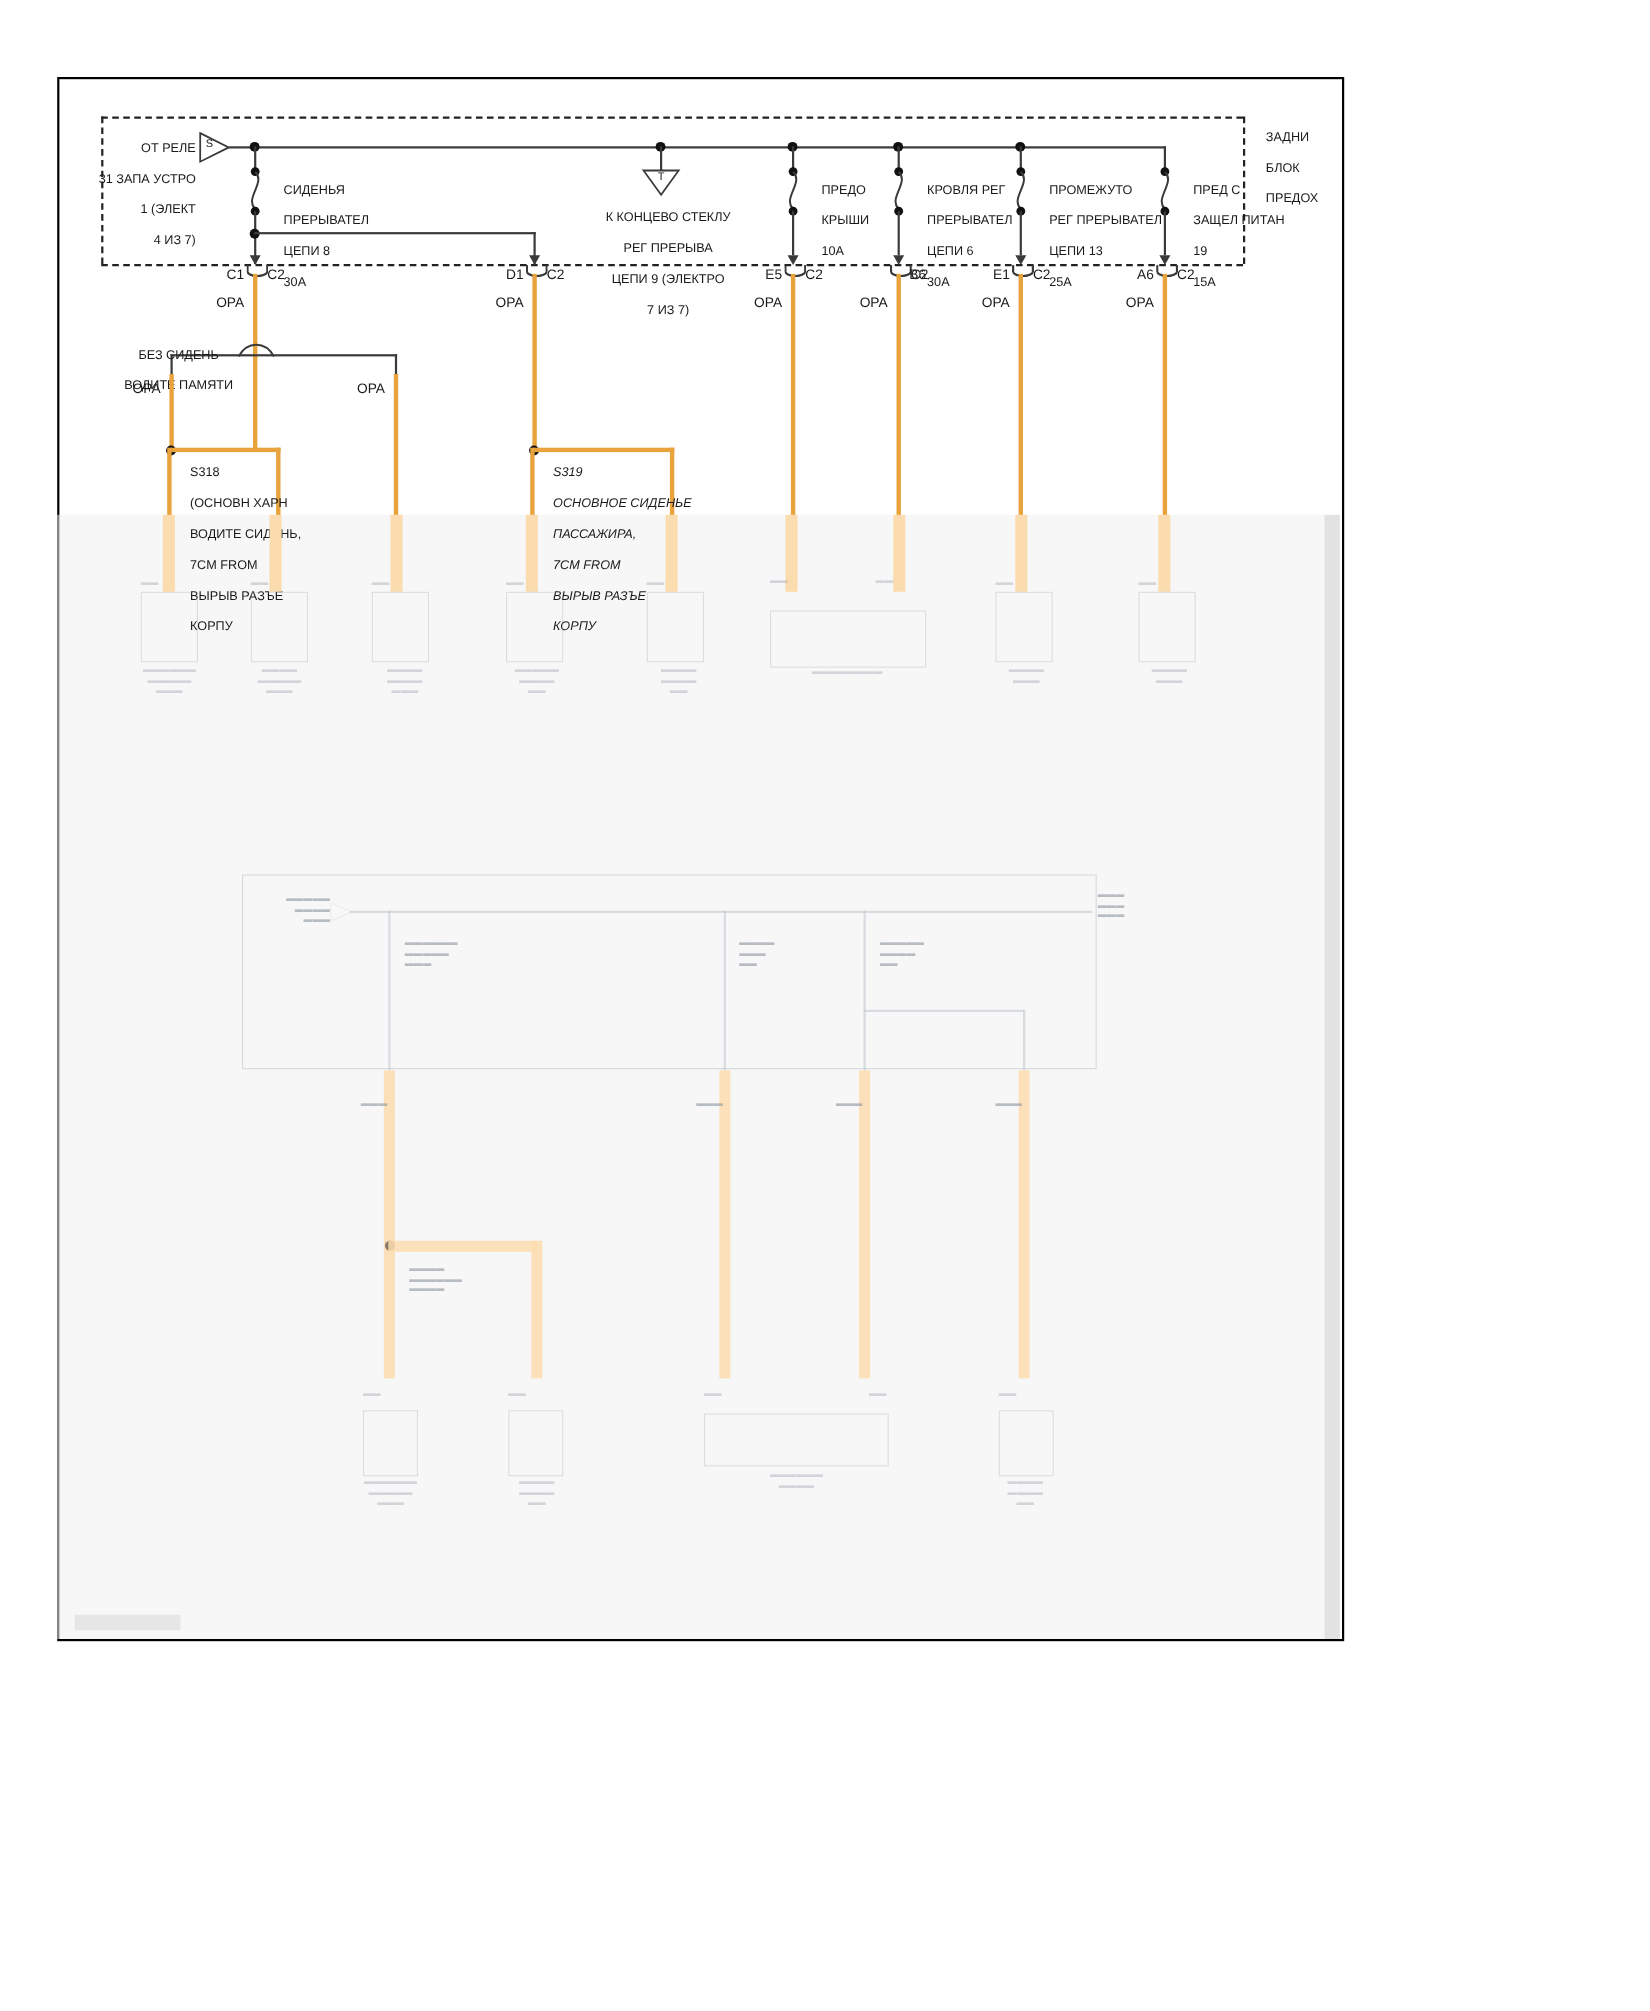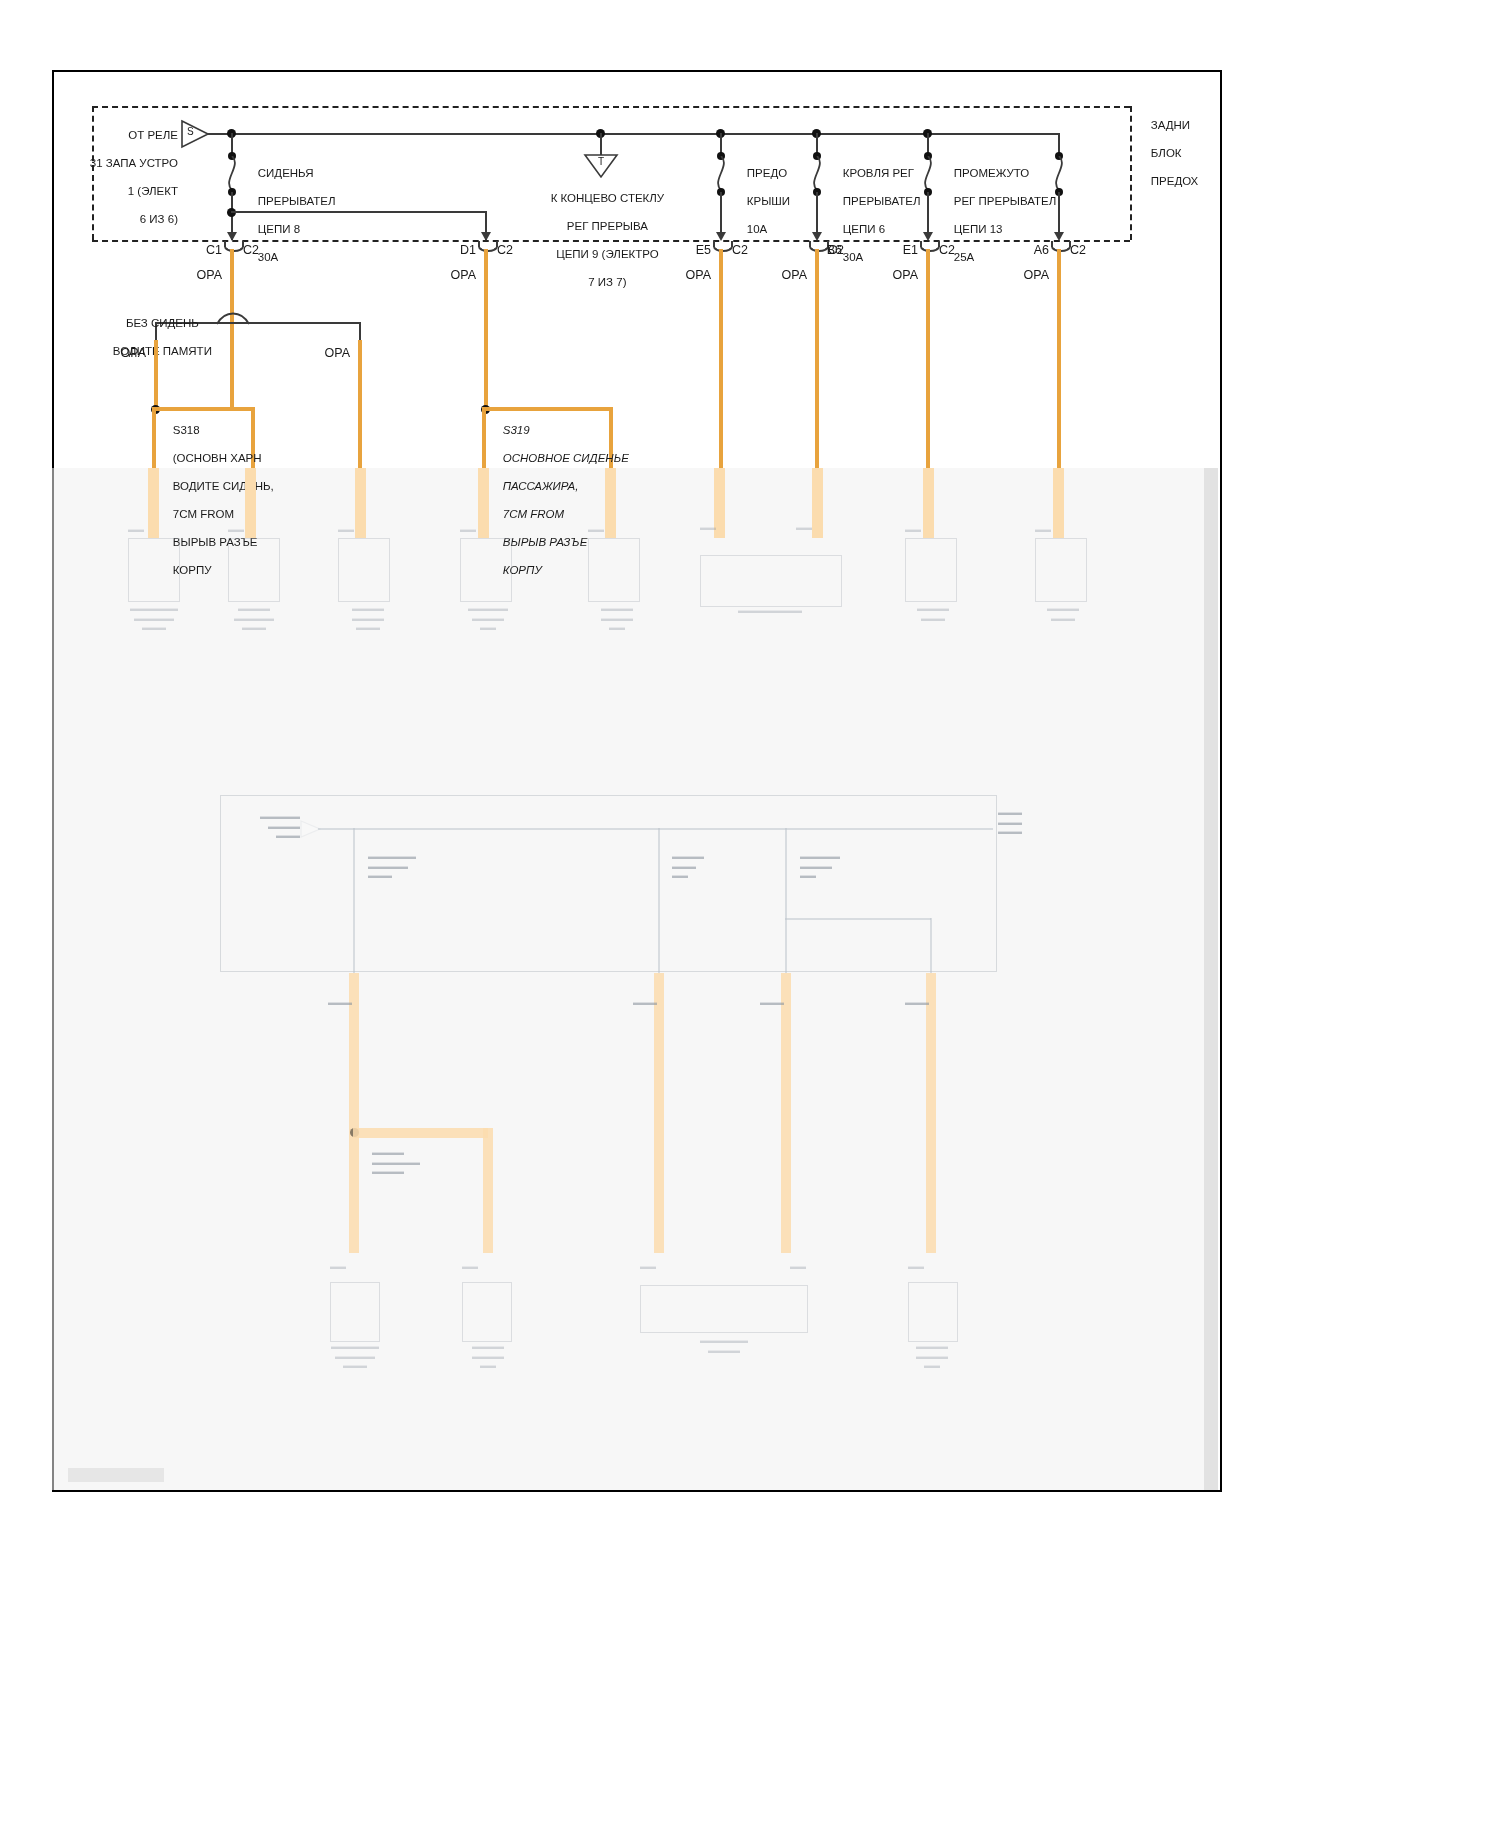--- a/index.html
+++ b/index.html
@@ -60,21 +60,21 @@
   <div class="lbl t11" style="left:1138px;top:104px;">
     <span>ЗАДНИ</span><br>
     <span>БЛОК</span><br>
     <span>ПРЕДОХ</span>
   </div>
 
   <div class="lbl t11 r" style="left:58px;top:114px;width:120px;">
     <span>ОТ РЕЛЕ</span><br>
     <span>31 ЗАПА УСТРО</span><br>
     <span>1 (ЭЛЕКТ</span><br>
-    <span>6 ИЗ 6)</span>
+    <span>4 ИЗ 7)</span>
   </div>
   <div class="tri-right" style="left:182px;top:121px;border-left-color:#fff;"></div>
   <svg style="position:absolute;left:180px;top:119px;" width="30" height="30">
     <polygon points="2,2 28,15 2,28" fill="#ffffff" stroke="#3a3a3a" stroke-width="1.6"></polygon>
   </svg>
   <div class="lbl t11" style="left:187px;top:126px;font-size:10px;"><span>S</span></div>
 
   <div class="hline" style="left:208px;top:133px;width:852px;"></div>
   <div class="vline" style="left:1058px;top:133px;height:22px;"></div>
 
@@ -186,20 +186,26 @@
   <div class="wire" style="left:926px;top:249px;height:266px;"></div>
   <div class="lbl t12 r" style="left:882px;top:268px;width:36px;"><span>OPA</span></div>
 
   <div class="dot" style="left:1055px;top:152px;"></div>
   <svg class="fuse" style="left:1051px;top:156px;">
     <path d="M8,0 C18,10 -2,24 8,34" fill="none" stroke="#3a3a3a" stroke-width="1.8"></path>
   </svg>
   <div class="dot" style="left:1055px;top:188px;"></div>
   <div class="vline" style="left:1058px;top:192px;height:40px;"></div>
   <div class="arrowhead" style="left:1054px;top:232px;"></div>
+  <div class="lbl t11" style="left:1072px;top:152px;">
+    <span>ПРЕД С</span><br>
+    <span>ЗАЩЕЛ ПИТАН</span><br>
+    <span>19</span><br>
+    <span>15А</span>
+  </div>
   <div class="cup" style="left:1051px;top:241px;"></div>
   <div class="lbl t12 r" style="left:1023px;top:243px;width:26px;"><span>A6</span></div>
   <div class="lbl t12" style="left:1070px;top:243px;"><span>C2</span></div>
   <div class="wire" style="left:1057px;top:249px;height:266px;"></div>
   <div class="lbl t12 r" style="left:1013px;top:268px;width:36px;"><span>OPA</span></div>
 
   <div class="hline" style="left:155px;top:322px;width:206px;"></div>
   <div class="vline" style="left:155px;top:322px;height:20px;"></div>
   <div class="vline" style="left:359px;top:322px;height:20px;"></div>
   <svg style="position:absolute;left:215px;top:308px;" width="36" height="18">

